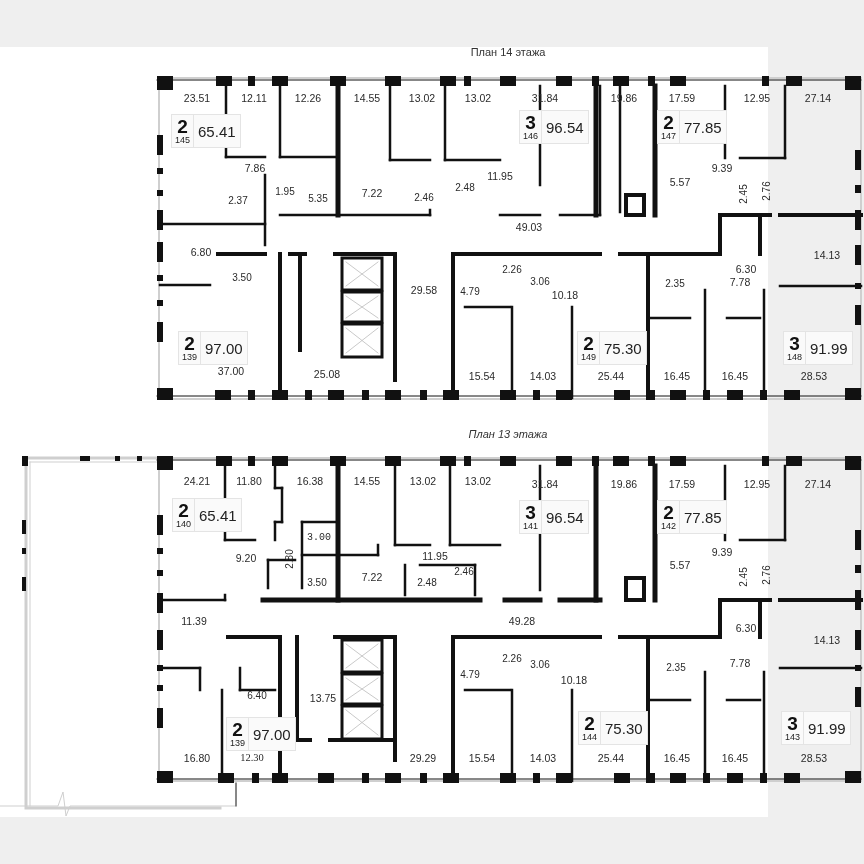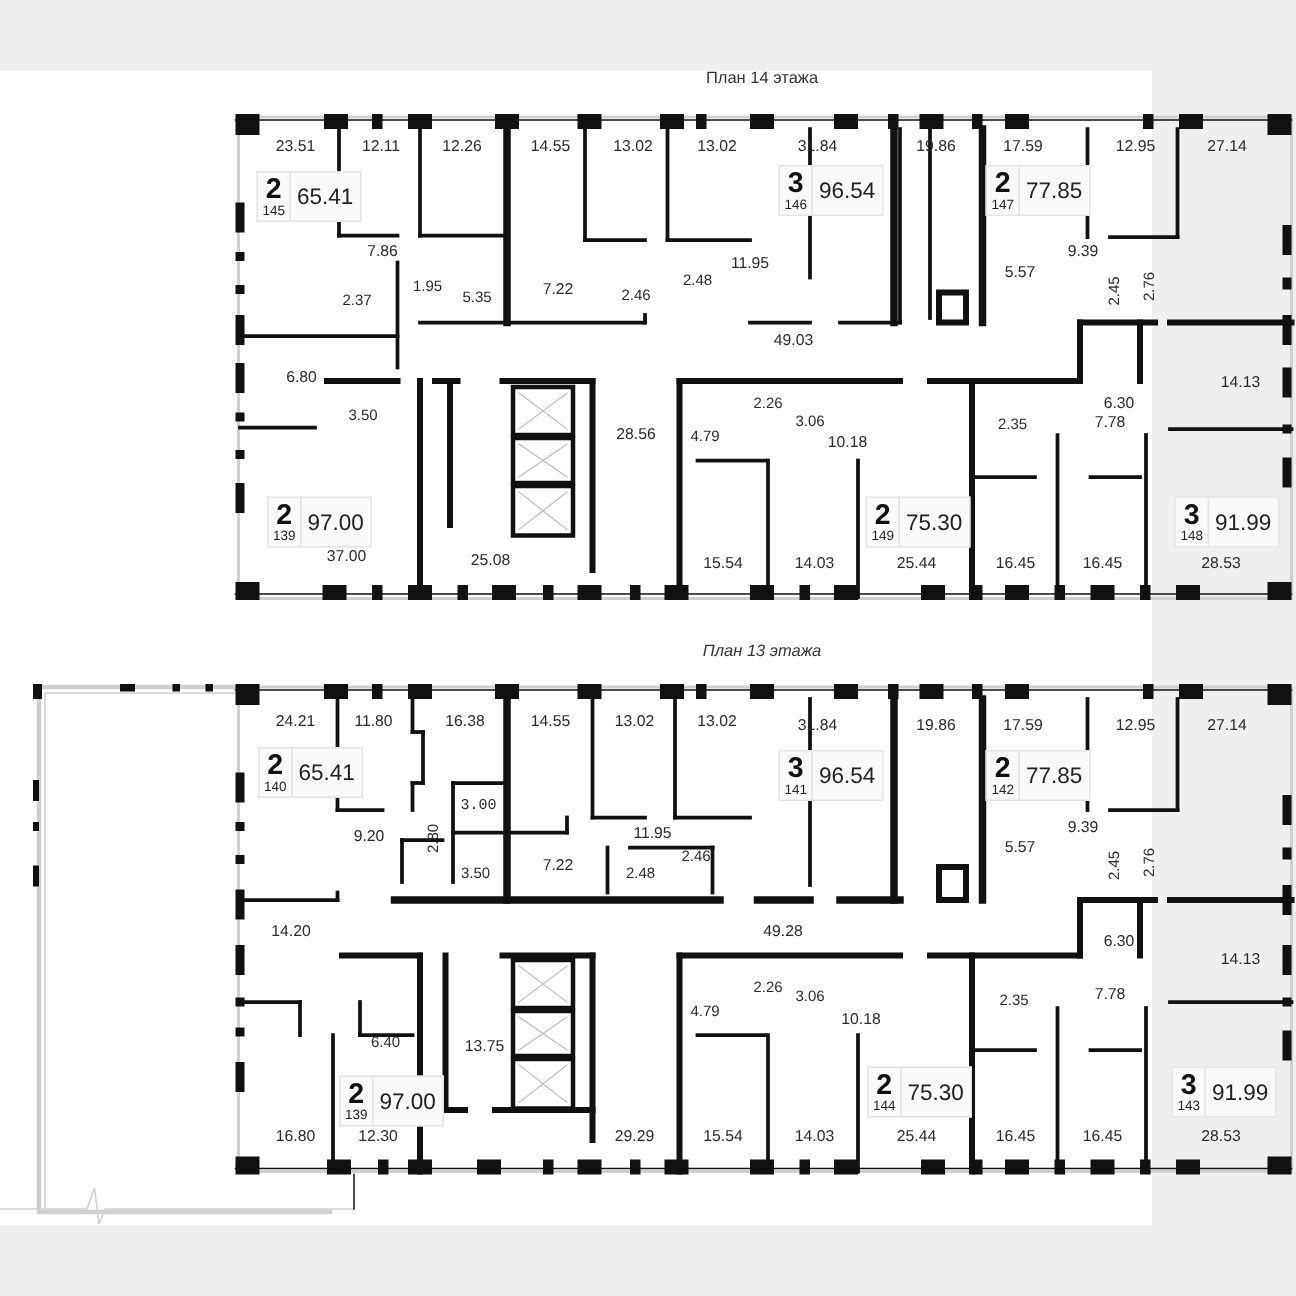--- a/index.html
+++ b/index.html
@@ -431,21 +431,21 @@
 <span class="room v small" style="left:744px;top:147px;">2.45</span>
 <span class="room v small" style="left:767px;top:144px;">2.76</span>
 <span class="room" style="left:529px;top:180px;">49.03</span>
 <span class="room" style="left:201px;top:205px;">6.80</span>
 <span class="room small" style="left:242px;top:231px;">3.50</span>
 <span class="room" style="left:746px;top:222px;">6.30</span>
 <span class="room" style="left:827px;top:208px;">14.13</span>
 <span class="room small" style="left:512px;top:223px;">2.26</span>
 <span class="room small" style="left:540px;top:235px;">3.06</span>
 <span class="room small" style="left:470px;top:245px;">4.79</span>
-<span class="room" style="left:424px;top:243px;">28.56</span>
+<span class="room" style="left:424px;top:243px;">29.58</span>
 <span class="room" style="left:565px;top:248px;">10.18</span>
 <span class="room small" style="left:675px;top:237px;">2.35</span>
 <span class="room" style="left:740px;top:235px;">7.78</span>
 <span class="room" style="left:231px;top:324px;">37.00</span>
 <span class="room" style="left:327px;top:327px;">25.08</span>
 <span class="room" style="left:482px;top:329px;">15.54</span>
 <span class="room" style="left:543px;top:329px;">14.03</span>
 <span class="room" style="left:611px;top:329px;">25.44</span>
 <span class="room" style="left:677px;top:329px;">16.45</span>
 <span class="room" style="left:735px;top:329px;">16.45</span>
@@ -467,34 +467,34 @@
 <span class="room v small" style="left:290px;top:512px;">2.80</span>
 <span class="room small" style="left:317px;top:536px;">3.50</span>
 <span class="room" style="left:372px;top:530px;">7.22</span>
 <span class="room small" style="left:427px;top:536px;">2.48</span>
 <span class="room small" style="left:464px;top:525px;">2.46</span>
 <span class="room" style="left:435px;top:509px;">11.95</span>
 <span class="room" style="left:680px;top:518px;">5.57</span>
 <span class="room" style="left:722px;top:505px;">9.39</span>
 <span class="room v small" style="left:744px;top:530px;">2.45</span>
 <span class="room v small" style="left:767px;top:528px;">2.76</span>
-<span class="room" style="left:194px;top:574px;">14.20</span>
+<span class="room" style="left:194px;top:574px;">11.39</span>
 <span class="room" style="left:522px;top:574px;">49.28</span>
 <span class="room" style="left:746px;top:581px;">6.30</span>
 <span class="room" style="left:827px;top:593px;">14.13</span>
 <span class="room small" style="left:512px;top:612px;">2.26</span>
 <span class="room small" style="left:540px;top:618px;">3.06</span>
 <span class="room small" style="left:470px;top:628px;">4.79</span>
 <span class="room" style="left:574px;top:633px;">10.18</span>
 <span class="room small" style="left:676px;top:621px;">2.35</span>
 <span class="room" style="left:740px;top:616px;">7.78</span>
 <span class="room small" style="left:257px;top:649px;">6.40</span>
 <span class="room" style="left:323px;top:651px;">13.75</span>
 <span class="room" style="left:197px;top:711px;">16.80</span>
-<span class="room" style="left:252px;top:711px;">12.30</span>
+<span class="room" style="left:252px;top:711px;font-family:Liberation Serif, serif;">12.30</span>
 <span class="room" style="left:423px;top:711px;">29.29</span>
 <span class="room" style="left:482px;top:711px;">15.54</span>
 <span class="room" style="left:543px;top:711px;">14.03</span>
 <span class="room" style="left:611px;top:711px;">25.44</span>
 <span class="room" style="left:677px;top:711px;">16.45</span>
 <span class="room" style="left:735px;top:711px;">16.45</span>
 <span class="room" style="left:814px;top:711px;">28.53</span>
 </div>
 
 </body></html>

